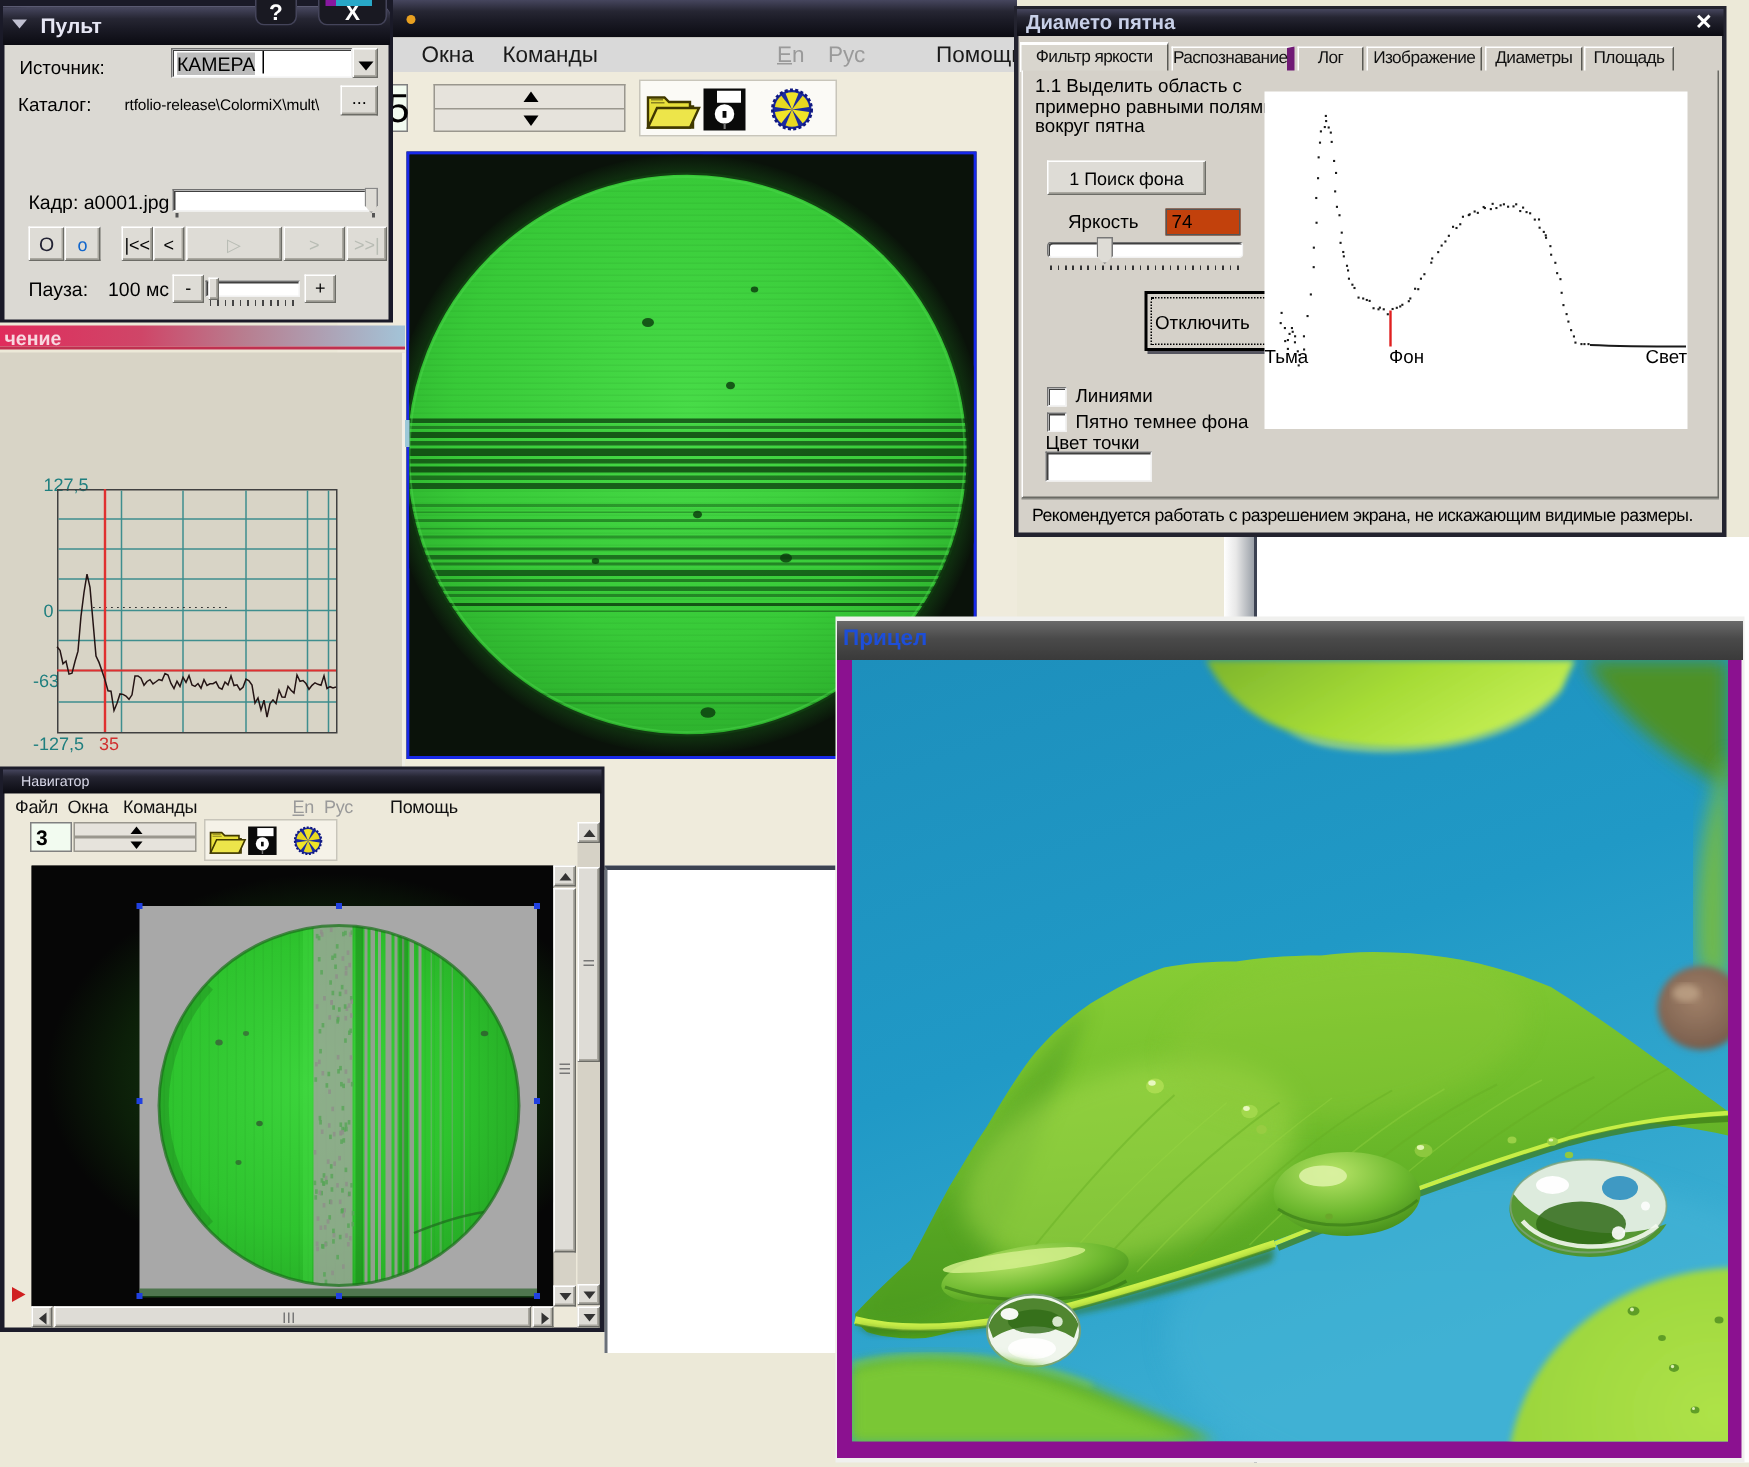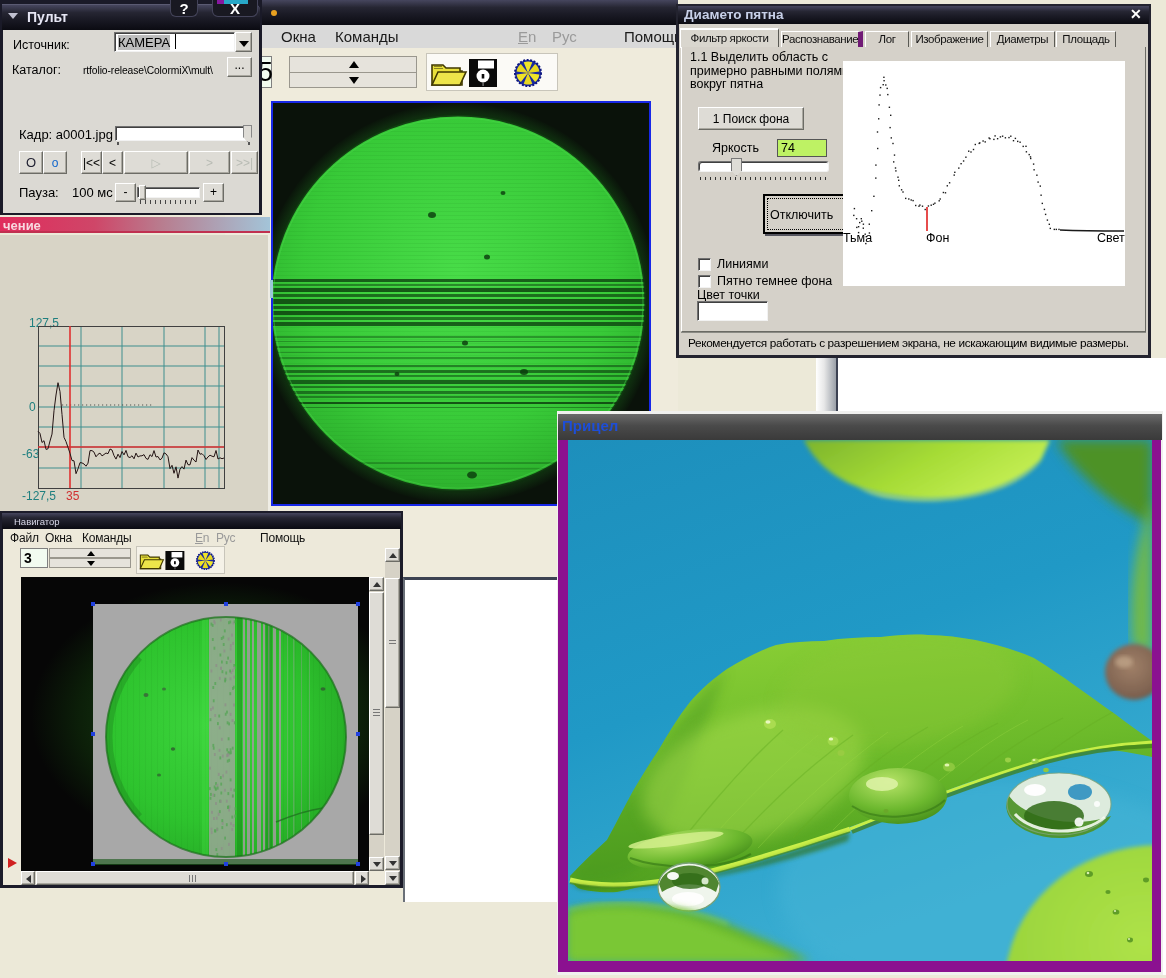--- a/index.html
+++ b/index.html
@@ -301,21 +301,21 @@
   <div class="abs" style="left:186px;top:3px;width:44px;height:17px;background:#D5D1C9;border-top:1px solid #fff;border-left:1px solid #fff;border-right:1px solid #5a5a54;text-align:center;padding-top:1px;">Лог</div>
   <div class="abs" style="left:232px;top:3px;width:77px;height:17px;background:#D5D1C9;border-top:1px solid #fff;border-left:1px solid #fff;border-right:1px solid #5a5a54;text-align:center;padding-top:1px;">Изображение</div>
   <div class="abs" style="left:311px;top:3px;width:65px;height:17px;background:#D5D1C9;border-top:1px solid #fff;border-left:1px solid #fff;border-right:1px solid #5a5a54;text-align:center;padding-top:1px;">Диаметры</div>
   <div class="abs" style="left:377px;top:3px;width:60px;height:17px;background:#D5D1C9;border-top:1px solid #fff;border-left:1px solid #fff;border-right:1px solid #5a5a54;text-align:center;padding-top:1px;">Площадь</div>
 </div>
 
 <div class="abs" style="left:681px;top:47px;width:465px;height:285px;background:#D5D1C9;border-left:1px solid #fff;border-right:1px solid #6a6a64;border-bottom:1px solid #6a6a64;"></div>
 <div class="abs" style="left:690px;top:51px;width:188px;font-size:12.5px;line-height:13.5px;color:#000;">1.1 Выделить область с примерно равными полями вокруг пятна</div>
 <div class="abs btn3d" style="left:698px;top:107px;width:106px;height:23px;text-align:center;font-size:12px;padding-top:4px;">1 Поиск фона</div>
 <span class="abs" style="left:712px;top:141px;font-size:12.5px;">Яркость</span>
-<div class="abs" style="left:777px;top:139px;width:50px;height:18px;background:#bef264;border:1px solid #555;">
+<div class="abs" style="left:777px;top:139px;width:50px;height:18px;background:#c2410c;border:1px solid #555;">
     <span style="position:absolute;left:3px;top:1px;font-size:12.5px;">74</span>
   </div>
 <div class="abs sunken" style="left:698px;top:161px;width:131px;height:11px;border-radius:3px;"></div>
 <div class="abs" style="left:731px;top:158px;width:11px;height:18px;background:#DEDCD6;border:1px solid #777;clip-path:polygon(0 0,100% 0,100% 70%,50% 100%,0 70%);"></div>
 <div class="abs" style="left:700px;top:177px;width:130px;height:3px;background-image:repeating-linear-gradient(90deg,#333 0 1px,transparent 1px 5px);"></div>
 <div class="abs" style="left:763px;top:194px;width:96px;height:40px;background:#D5D1C9;border:2px solid #000;box-shadow:2px 2px 0 #55555f;">
   <div style="position:absolute;left:2px;top:2px;right:2px;bottom:2px;border:1px dotted #000;"></div>
   <span style="position:absolute;left:5px;top:12px;font-size:12.5px;">Отключить</span>
   </div>
 <div class="abs sunken" style="left:698px;top:258px;width:13px;height:13px;"></div>

